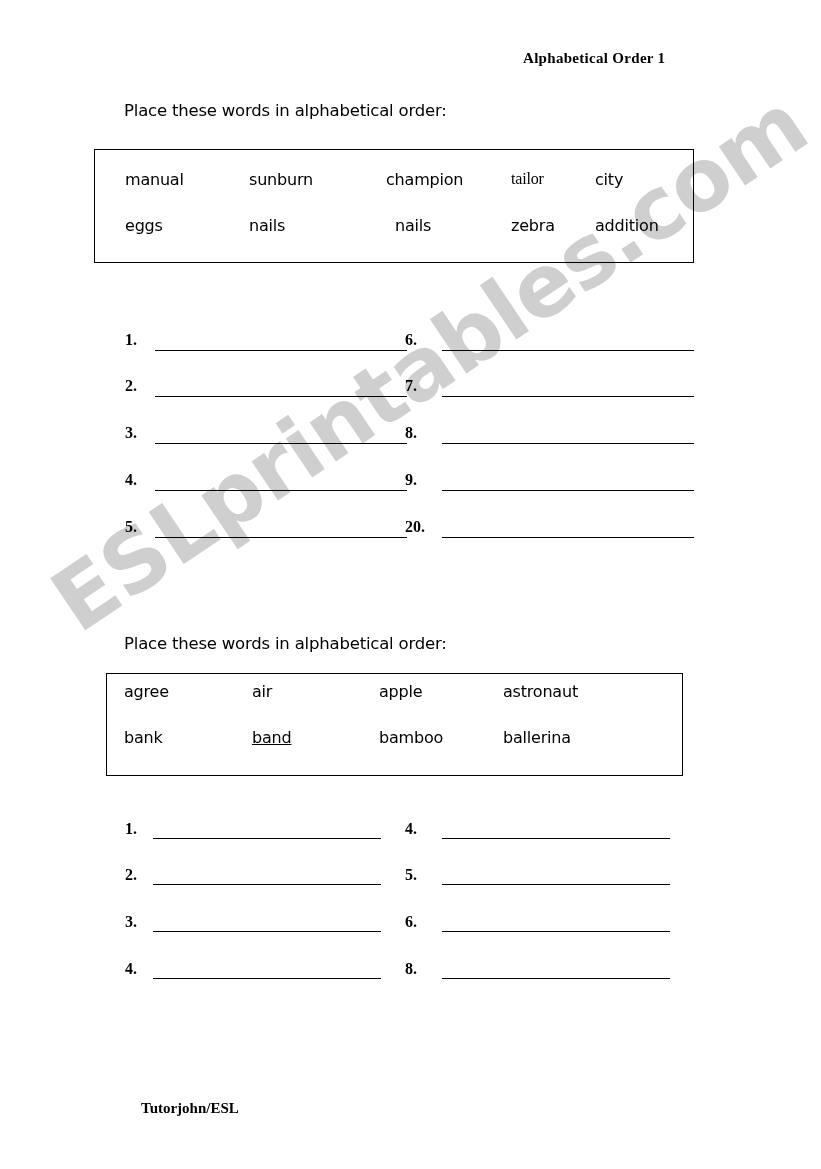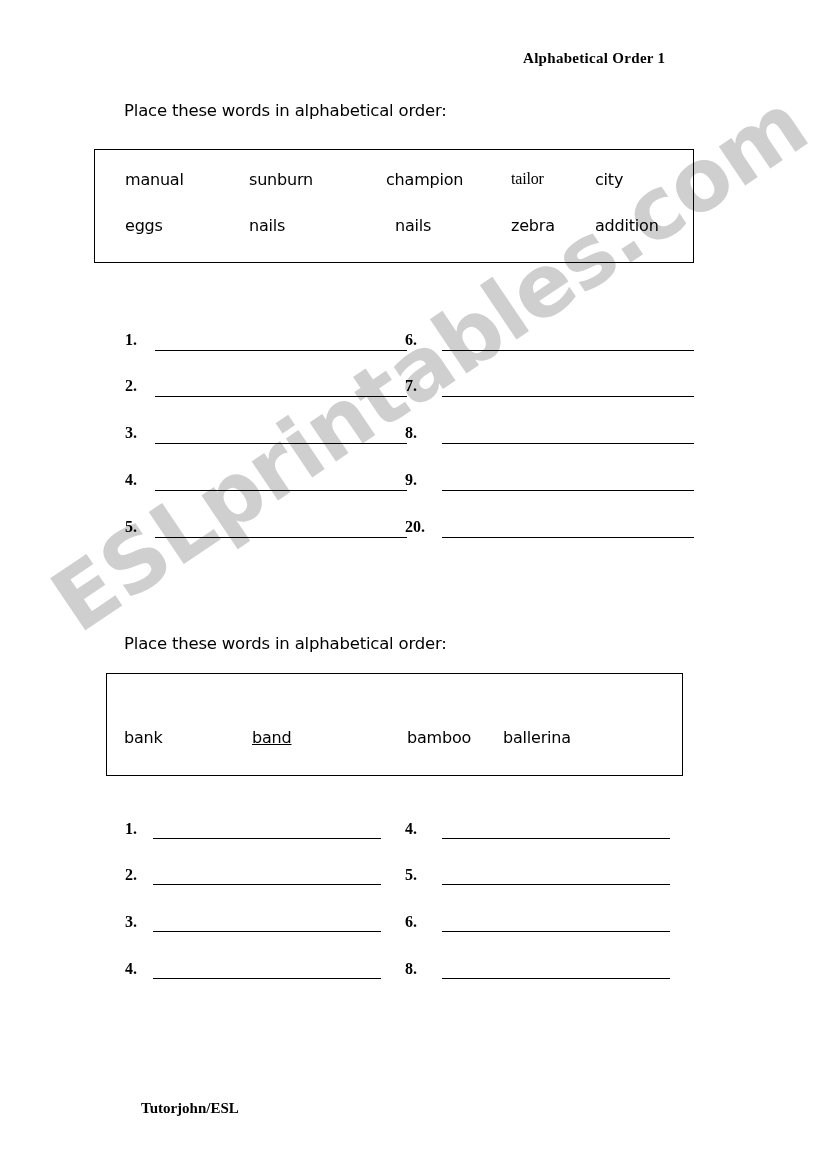--- a/index.html
+++ b/index.html
@@ -217,24 +217,30 @@
       <span class="answer-rule"></span>
     </div>
     <div class="answer-item col-right" style="left:405px; top:518px; width:292px;">
       <span class="answer-num">20.</span>
       <span class="answer-rule"></span>
     </div>
 
     <div class="abs instruction" id="instruction-2">Place these words in alphabetical order:</div>
 
     <div class="abs word-box" id="word-box-2">
+      <div class="word-row" style="left:0; top:8px; width:100%;">
+        <span class="word" style="left:17px;">agree</span>
+        <span class="word" style="left:145px;">air</span>
+        <span class="word" style="left:272px;">apple</span>
+        <span class="word" style="left:396px;">astronaut</span>
+      </div>
       <div class="word-row" style="left:0; top:54px; width:100%;">
         <span class="word" style="left:17px;">bank</span>
         <span class="word" style="left:145px;text-decoration:underline;">band</span>
-        <span class="word" style="left:272px;margin-left:28px;">bamboo</span>
+        <span class="word" style="left:272px;">bamboo</span>
         <span class="word" style="left:396px;">ballerina</span>
       </div>
     </div>
 
     <div class="answer-item col-left sec2" style="left:125px; top:820px; width:270px;">
       <span class="answer-num">1.</span>
       <span class="answer-rule"></span>
     </div>
     <div class="answer-item col-left sec2" style="left:125px; top:866px; width:270px;">
       <span class="answer-num">2.</span>

